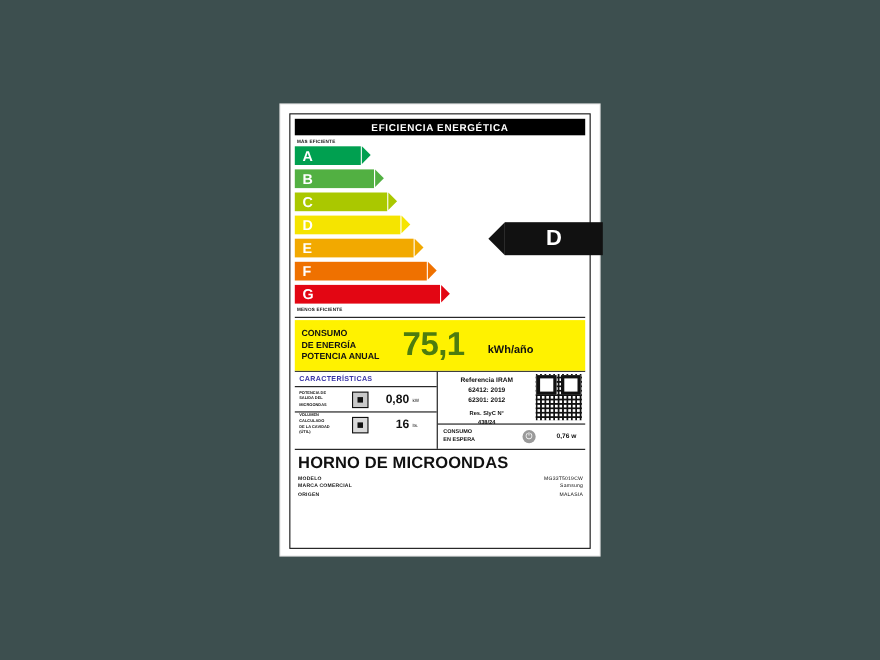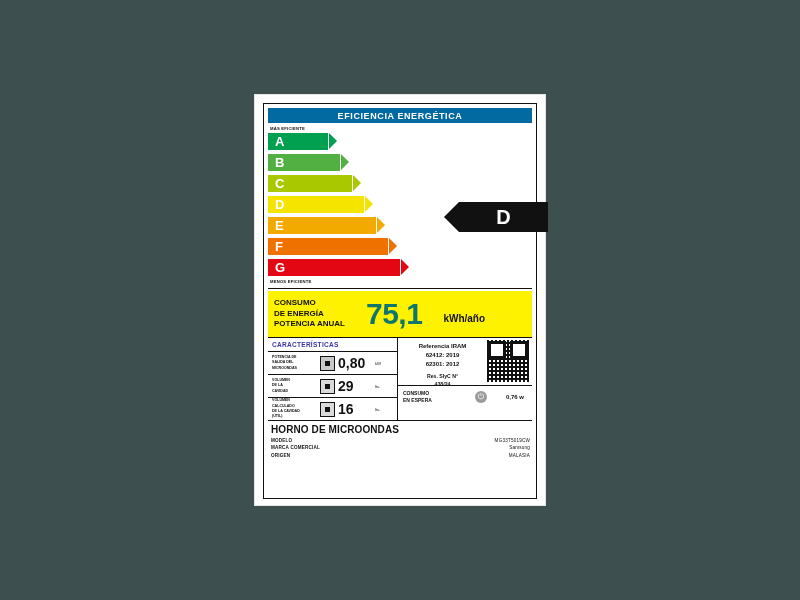--- a/index.html
+++ b/index.html
@@ -32,21 +32,21 @@
     width: 100%;
     height: 100%;
     box-sizing: border-box;
     position: relative;
     background: #fff;
   }
   
   .header-bar {
     margin: 4px 4px 0 4px;
     height: 15px;
-    background: #0369a1;
+    background: #000000;
     color: #ffffff;
     font-size: 9px;
     font-weight: bold;
     letter-spacing: 0.6px;
     display: flex;
     align-items: center;
     justify-content: center;
   }
   
   .scale-area {
@@ -142,21 +142,21 @@
     font-size: 8px;
     font-weight: bold;
     line-height: 1.35;
     color: #111;
     padding-left: 6px;
     width: 92px;
   }
   .consumo-value {
     font-size: 30px;
     font-weight: bold;
-    color: #0f766e;
+    color: #4d7c0f;
     letter-spacing: -0.5px;
   }
   .consumo-unit {
     font-size: 10px;
     font-weight: bold;
     color: #111;
     margin-left: 21px;
     margin-top: 9px;
   }
   
@@ -193,23 +193,24 @@
     padding-left: 4px;
     color: #111;
   }
   .carac-row .ico {
     width: 22px;
     display: flex;
     align-items: center;
     justify-content: center;
   }
   .carac-row .val {
-    font-size: 14px;
-    font-weight: bold;
-    color: #111;
+    font-size: 11px;
+    font-weight: bold;
+    color: #111;
+    text-align: right;
     width: 34px;
   }
   .carac-row .unit {
     font-size: 4.2px;
     color: #111;
     padding-left: 3px;
   }
   .icon-box {
     width: 13px;
     height: 13px;
@@ -299,21 +300,21 @@
     padding-right: 8px;
     color: #111;
   }
   
   .product-wrap {
     margin: 0 4px;
     border-top: 1px solid #111;
     padding: 3px 2px 0 3px;
   }
   .product-title {
-    font-size: 10px;
+    font-size: 15px;
     font-weight: bold;
     color: #111;
     letter-spacing: .1px;
   }
   .product-row {
     display: flex;
     justify-content: space-between;
     font-size: 4.6px;
     color: #111;
     margin-top: 2.5px;
@@ -405,34 +406,20 @@
             </div>
             <div class="ico">
               <div class="icon-box wave">
                   <div class="dot"></div>
                 </div>
             </div>
             <div class="val">0,80</div>
             <div class="unit">kW</div>
           </div>
 
-          <div class="carac-row">
-            <div class="desc">
-              <div>VOLUMEN</div>
-              <div>DE LA</div>
-              <div>CAVIDAD</div>
-            </div>
-            <div class="ico">
-              <div class="icon-box">
-                  <div class="dot"></div>
-                </div>
-            </div>
-            <div class="val">29</div>
-            <div class="unit">lts.</div>
-          </div>
 
           <div class="carac-row">
             <div class="desc">
               <div>VOLUMEN</div>
               <div>CALCULADO</div>
               <div>DE LA CAVIDAD</div>
               <div>(ÚTIL)</div>
             </div>
             <div class="ico">
               <div class="icon-box">

